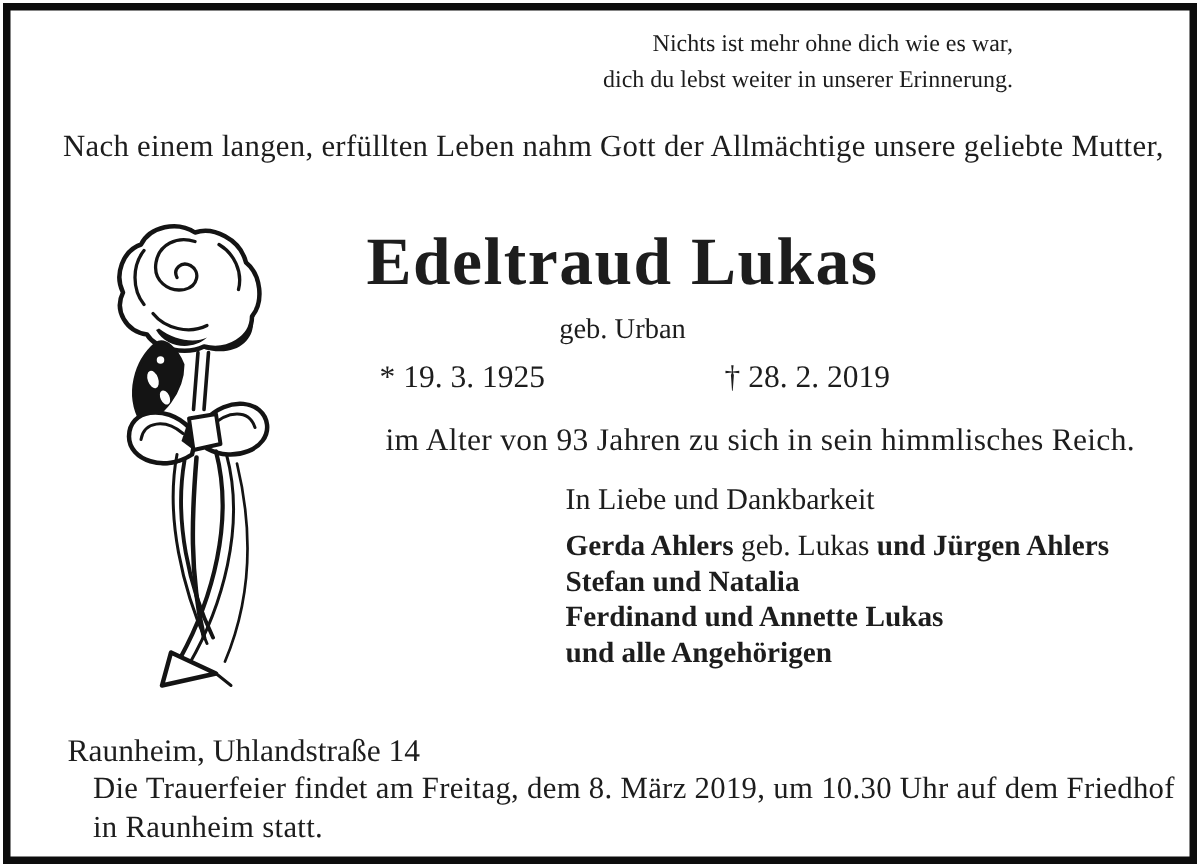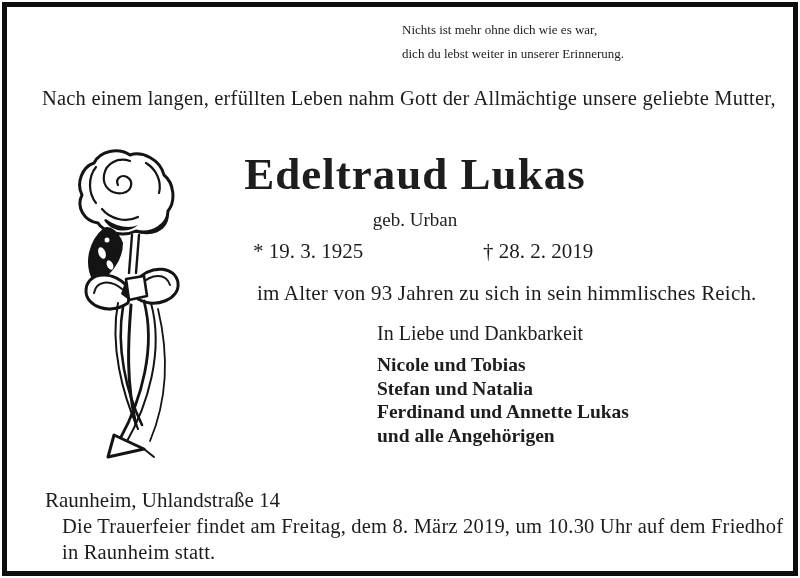--- a/index.html
+++ b/index.html
@@ -11,21 +11,21 @@
     font-family:"Liberation Serif","DejaVu Serif",serif;
     overflow:hidden;
   }
   .frame{
     position:absolute;
     inset:2px;
     border:5px solid #0d0d0d;
     pointer-events:none;
   }
   .abs{position:absolute;white-space:nowrap;}
-  .epigraph{left:402px;top:18px;font-size:13px;line-height:24px;}
+  .epigraph{left:402px;top:18px;font-size:16px;line-height:24px;text-align:right;}
   .intro{left:42px;top:86px;font-size:20.5px;line-height:24px;letter-spacing:0.2px;}
   .name{left:200px;top:150px;width:430px;text-align:center;font-size:45px;font-weight:bold;letter-spacing:1px;line-height:1.1;}
   .maiden{left:200px;top:209px;width:430px;text-align:center;font-size:19px;}
   .birth{left:253px;top:239px;font-size:21px;font-family:Liberation Serif, serif;}
   .death{left:483px;top:239px;font-size:21px;}
   .age-line{left:257px;top:281px;font-size:21px;letter-spacing:0.2px;}
   .closing{left:377px;top:322px;font-size:20px;}
   .mourners{left:377px;top:353px;font-size:19.5px;line-height:23.5px;font-weight:bold;}
   .mourners .plain{font-weight:normal;}
   .address{left:45px;top:488px;font-size:21px;}
@@ -92,21 +92,21 @@
   <div class="abs name">Edeltraud Lukas</div>
 
   <span class="abs birth">* 19. 3. 1925</span>
   <span class="abs death">† 28. 2. 2019</span>
 
   <div class="abs age-line">im Alter von 93 Jahren zu sich in sein himmlisches Reich.</div>
 
   <div class="abs closing">In Liebe und Dankbarkeit</div>
 
   <div class="abs mourners">
-    <div>Nicole und Tobias</div>
+    <div><b>Gerda Ahlers</b><span class="plain"> geb. Lukas </span><b>und Jürgen Ahlers</b></div>
     <div>Stefan und Natalia</div>
     <div>Ferdinand und Annette Lukas</div>
     <div>und alle Angehörigen</div>
   </div>
 
   <div class="abs address">Raunheim, Uhlandstraße 14</div>
 
   <div class="abs funeral">
     <div>Die Trauerfeier findet am Freitag, dem 8. März 2019, um 10.30 Uhr auf dem Friedhof</div>
     <div>in Raunheim statt.</div>

